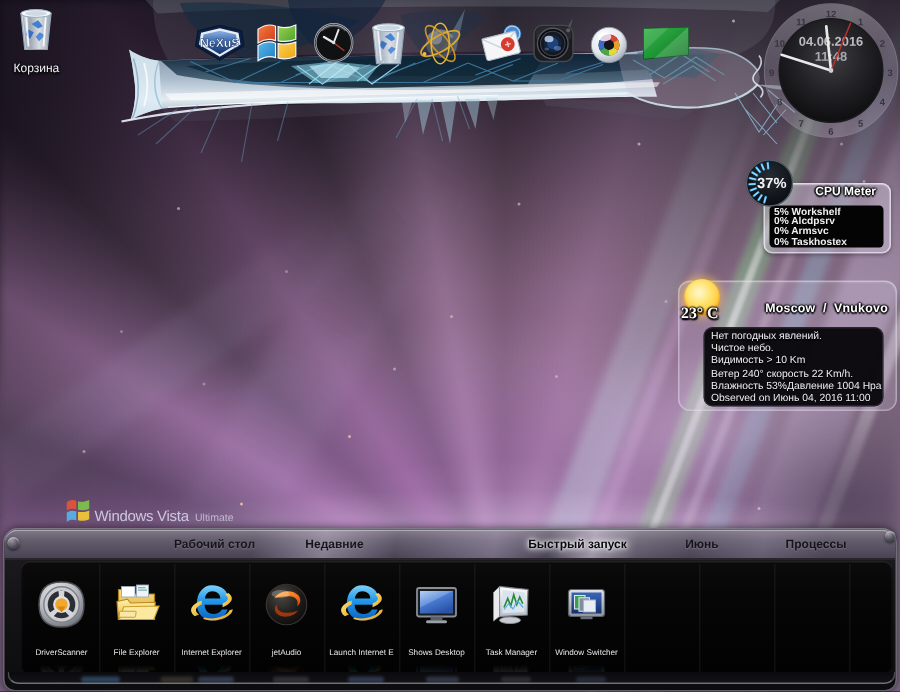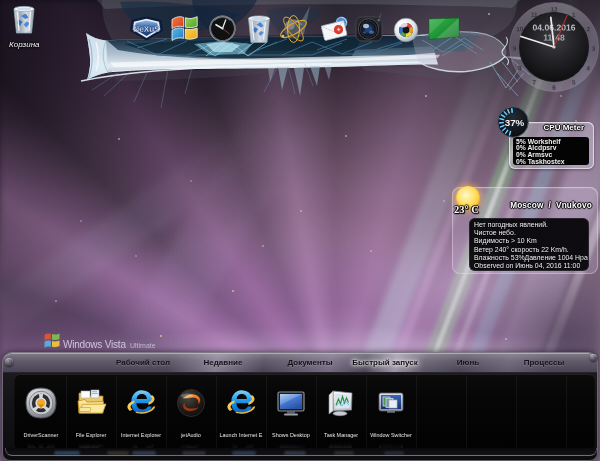--- a/index.html
+++ b/index.html
@@ -48,21 +48,21 @@
  box-shadow:0 0 6px 2px rgba(255,200,80,0.55), inset 0 -1px 2px rgba(224,130,20,0.8);}
 #wtemp{position:absolute;left:4px;top:20px;font-size:10.5px;font-weight:bold;color:#fff;
  text-shadow:0 1px 1px #000,1px 0 1px #000,-1px 0 1px #000,0 -1px 1px #000, 1px 1px 1px #000;font-family:Liberation Serif, serif;}
 #wcity{position:absolute;left:46px;top:17px;width:96px;text-align:right;font-size:8.2px;font-weight:bold;color:#fff;letter-spacing:0.2px;
  text-shadow:0 1px 1px #000,1px 0 1px #000,-1px 0 1px #000,0 -1px 1px #000;}
 #wbox{position:absolute;left:19px;top:34px;width:120px;height:52.5px;border-radius:6px;background:rgba(2,2,4,0.93);
  box-shadow:inset 0 0 0 1px rgba(90,80,100,0.35);white-space:nowrap;overflow:hidden;
  color:#efeef4;font-size:6.9px;line-height:8.35px;padding:2.5px 0 0 5px;box-sizing:border-box;text-shadow:0 1px 0 #000;}
 
 #recycle{position:absolute;left:9px;top:5px;width:30px;text-align:center;}
-#rblabel{margin-top:1px;font-size:8px;color:#f2f2f6;text-shadow:0 1px 2px #000,0 0 2px #000;font-style:italic;}
+#rblabel{margin-top:1px;font-size:8px;color:#f2f2f6;text-shadow:0 1px 2px #000,0 0 2px #000;}
 
 #marker{position:absolute;left:42px;top:331px;height:20px;color:#c9c4da;white-space:nowrap;}
 #mv{position:absolute;left:21px;top:8px;font-size:10px;color:#d8d4e8;opacity:0.9;letter-spacing:-0.2px;}
 #mu{position:absolute;left:88px;top:10.5px;font-size:7px;color:#ccc8dc;opacity:0.85;}
 
 #panel{position:absolute;left:2px;top:352px;width:596px;height:109px;border-radius:10px 10px 8px 8px;
  background:linear-gradient(180deg,#26242a 0%, #1b191d 20%, #141316 45%, #0c0c0e 100%);
  box-shadow:inset 0 0 0 1px rgba(170,168,180,0.55), inset 0 2px 2px rgba(255,255,255,0.15), 0 0 6px rgba(0,0,0,0.6);}
 #tabstrip{position:absolute;left:1px;top:1px;width:594px;height:19px;border-radius:9px 9px 0 0;overflow:hidden;
  background:linear-gradient(180deg, rgba(134,126,142,0.95) 0%, rgba(104,97,114,0.92) 40%, rgba(78,72,90,0.9) 100%);
@@ -454,21 +454,20 @@
     <path d="M8 9.1 C10.4 9.6 12.8 9.5 15.5 8.4 L15.5 14.1 C12.6 15.4 10.3 15.5 8 14.8 Z" fill="#e8c03c"></path>
   </svg>
   <span id="mv">Windows Vista</span>
     <span id="mu">Ultimate</span>
 </div>
 
 <div id="panel">
   <div id="tabstrip">
     <div class="tab" style="left:103px;width:74px;">Рабочий стол</div>
     <div class="tab" style="left:192px;width:56px;">Недавние</div>
-    <div class="tab" style="left:277px;width:60px;">Документы</div>
     <div class="tab active" style="left:345px;width:74px;">Быстрый запуск</div>
     <div class="tab" style="left:450px;width:30px;">Июнь</div>
     <div class="tab" style="left:513px;width:56px;">Процессы</div>
   </div>
   <div class="knob" style="left:3px;top:6px;width:8px;height:8px;"></div>
   <div class="knob" style="left:588px;top:2px;width:7px;height:7px;"></div>
   <div id="grid">
     <div class="sep" style="left:52px;"></div>
     <div class="sep" style="left:102px;"></div>
     <div class="sep" style="left:152px;"></div>

